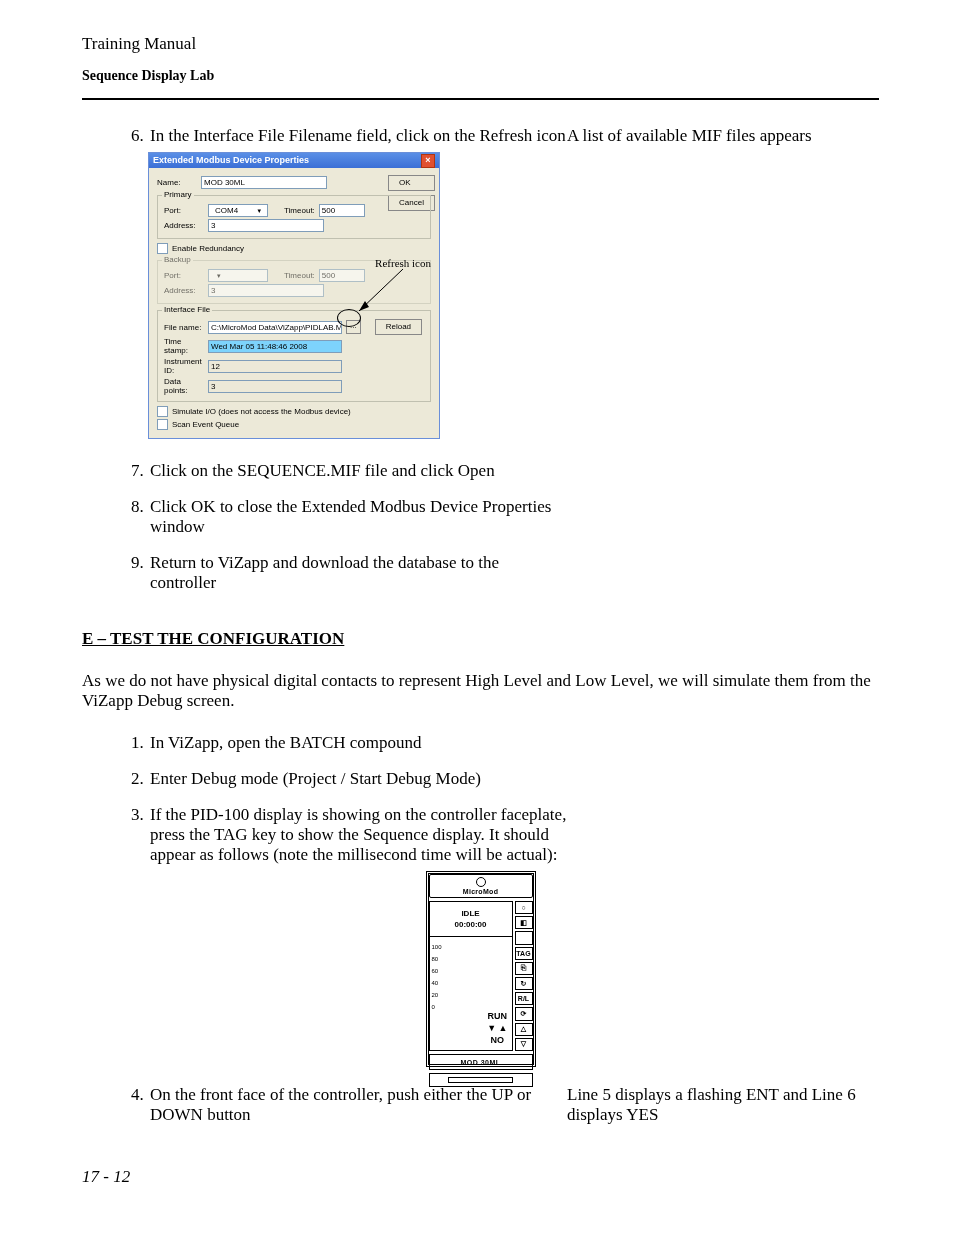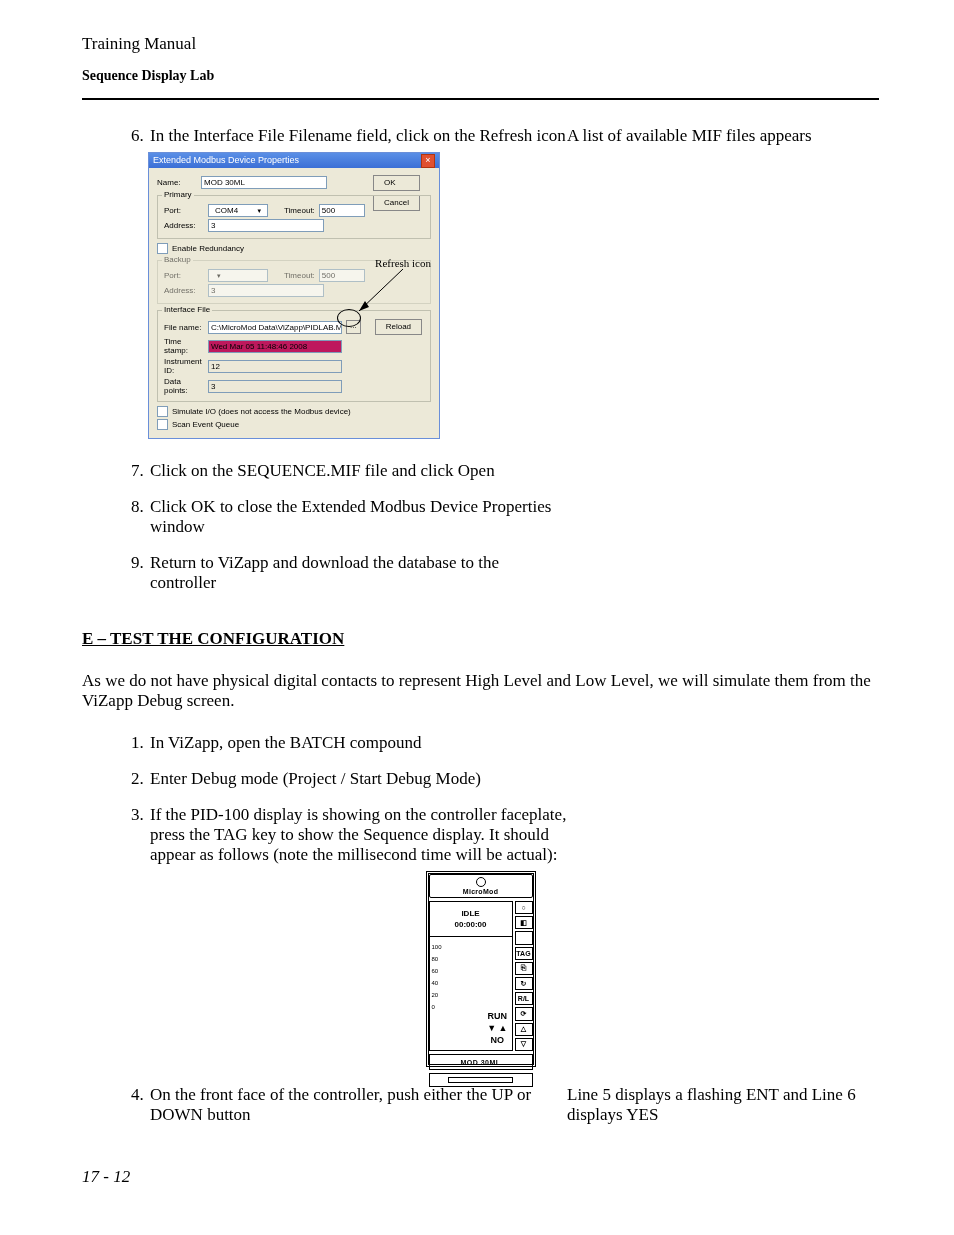--- a/index.html
+++ b/index.html
@@ -35,38 +35,38 @@
     font-family:Tahoma,Arial,sans-serif;
     font-size:8px;
     color:#000;
     border:1px solid #6a8fd9;
     background:#ece9d8;
     position:relative;
   }
   .dlg-title{
     height:15px;line-height:15px;
     background:linear-gradient(#5a8fe6,#3b6fd6);
-    color:#fff;font-weight:normal;
+    color:#fff;font-weight:bold;
     padding:0 4px;display:flex;justify-content:space-between;align-items:center;
     font-size:9px;
     text-align:right;
   }
   .dlg-close{width:12px;height:12px;background:#e05030;color:#fff;display:flex;align-items:center;justify-content:center;font-size:9px;border:1px solid #b0340f;}
   .dlg-body{padding:6px 8px 6px 8px;}
   .dlg-row{display:flex;align-items:center;gap:4px;margin:2px 0;}
   .dlg-lbl{width:40px;}
   .dlg-input{background:#fff;border:1px solid #7f9db9;height:11px;line-height:11px;padding:0 2px;font-size:8px;}
   .dlg-btn{background:#ece9d8;border:1px solid #888;height:14px;line-height:14px;padding:0 10px;font-size:8px;}
   .dlg-group{border:1px solid #c0c0b0;padding:6px 6px 4px 6px;margin:6px 0 4px 0;position:relative;}
   .dlg-group-title{position:absolute;top:-6px;left:4px;background:#ece9d8;padding:0 2px;font-size:8px;text-align:right;}
   .dlg-check{display:flex;align-items:center;gap:4px;font-size:8px;margin:2px 0;}
   .dlg-checkbox{width:9px;height:9px;border:1px solid #7f9db9;background:#fff;}
   .dlg-select{background:#fff;border:1px solid #7f9db9;height:11px;line-height:11px;padding:0 6px;font-size:8px;display:flex;justify-content:space-between;align-items:center;}
   .dlg-select::after{content:"▾";font-size:7px;margin-left:2px;}
-  .dlg-sidebtns{position:absolute;top:22px;right:19px;display:flex;flex-direction:column;gap:4px;}
+  .dlg-sidebtns{position:absolute;top:22px;right:4px;display:flex;flex-direction:column;gap:4px;}
   .dlg-annot{position:absolute;font-family:"Times New Roman",serif;font-size:11px;color:#000;}
   .dlg-circle{position:absolute;width:22px;height:16px;border:1px solid #000;border-radius:50%;}
   .dlg-arrow-svg{position:absolute;pointer-events:none;}
 
   
   .faceplate-wrap{display:flex;justify-content:center;margin:6px 0 0 0;}
   .faceplate{
     width:110px;height:196px;
     border:3px double #000;
     background:#fff;
@@ -157,21 +157,21 @@
         <span class="dlg-group-title">Interface File</span>
         <div class="dlg-row">
           <span class="dlg-lbl">File name:</span>
           <span class="dlg-input" style="width:128px;white-space:nowrap;overflow:hidden">C:\MicroMod Data\ViZapp\PIDLAB.MIF</span>
           <span class="dlg-btn" style="padding:0 3px;height:12px;line-height:10px">...</span>
           <span style="width:6px"></span>
           <span class="dlg-btn">Reload</span>
         </div>
         <div class="dlg-row">
           <span class="dlg-lbl">Time stamp:</span>
-          <span class="dlg-input" style="width:128px;background:#be185d">Wed Mar 05 11:48:46 2008</span>
+          <span class="dlg-input" style="width:128px;background:#7dd3fc">Wed Mar 05 11:48:46 2008</span>
         </div>
         <div class="dlg-row">
           <span class="dlg-lbl">Instrument ID:</span>
           <span class="dlg-input" style="width:128px;background:#ece9d8">12</span>
         </div>
         <div class="dlg-row">
           <span class="dlg-lbl">Data points:</span>
           <span class="dlg-input" style="width:128px;background:#ece9d8">3</span>
         </div>
       </div>

